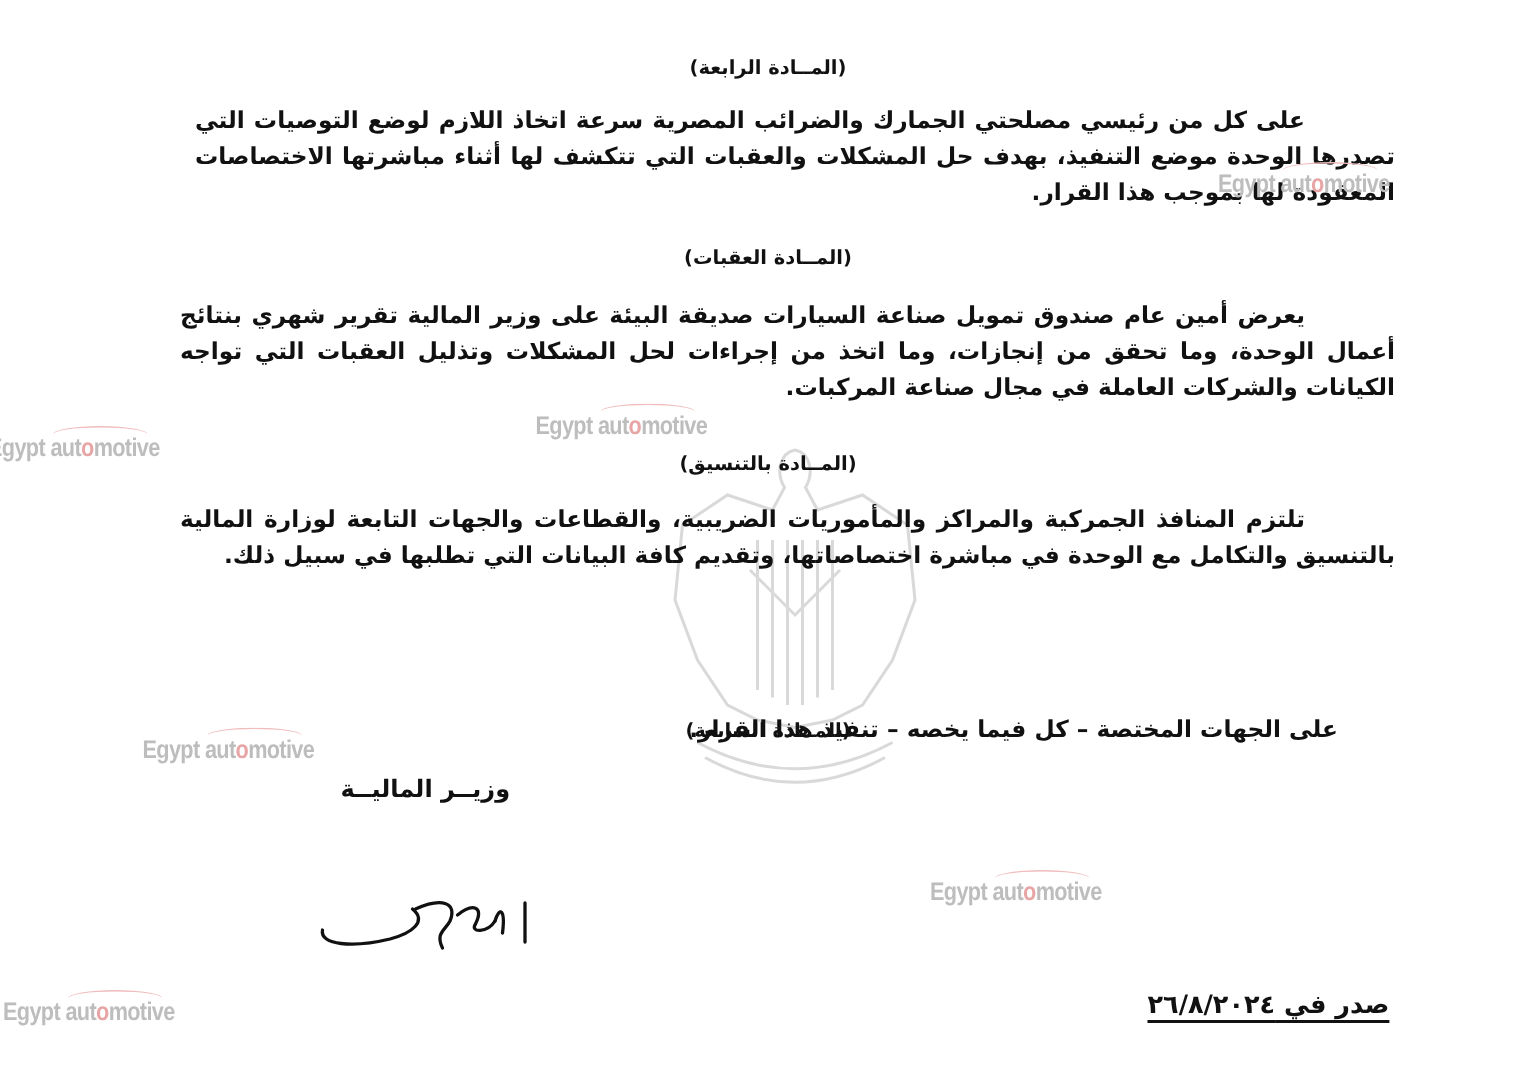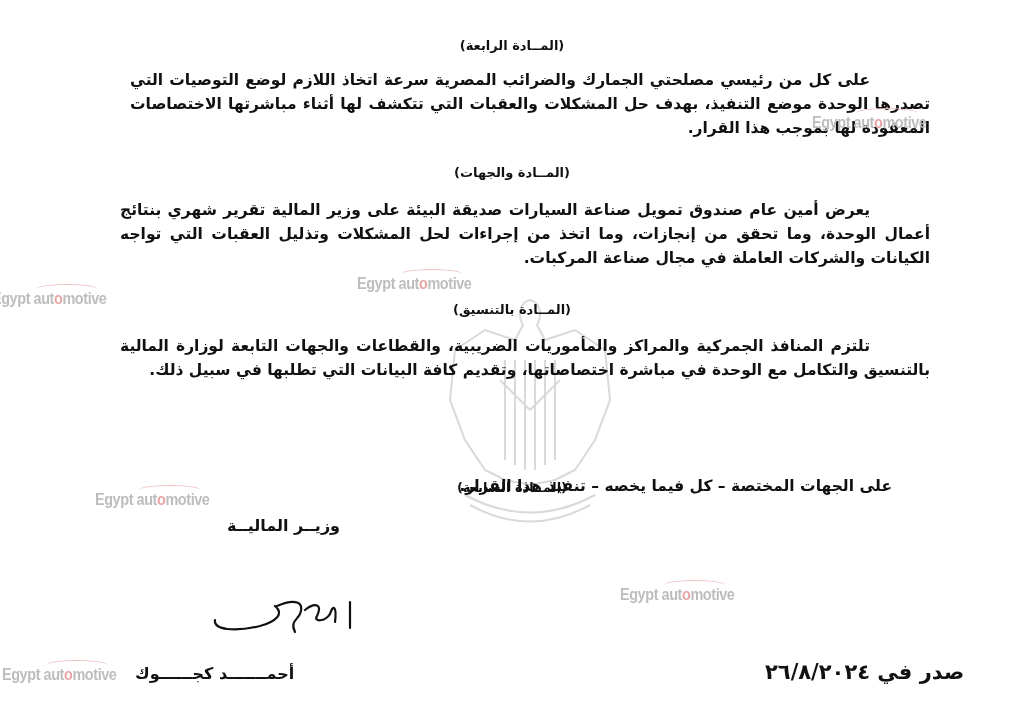--- a/index.html
+++ b/index.html
@@ -34,22 +34,22 @@
     }
     .sig-title {
       position: absolute; left: 195px; top: 516px; direction: rtl;
       font-weight: bold; font-size: 16px; margin-left: 32px;
     }
     .signature { position: absolute; left: 205px; top: 592px; width: 160px; height: 50px; }
     .sig-name {
       position: absolute; left: 135px; top: 664px; direction: rtl; font-weight: bold; font-size: 16px;
     }
     .issued {
-      position: absolute; left: 765px; top: 660px; direction: rtl; font-weight: bold; font-size: 21px;
-      text-decoration-thickness: 2px; text-underline-offset: 5px;
+      position: absolute; left: 765px; top: 660px; direction: rtl; font-weight: bold; font-size: 17px;
+      text-decoration: underline; text-decoration-thickness: 2px; text-underline-offset: 5px;
     }
   </style>
 </head>
 <body>
 
 <div class="page">
 
   <svg class="seal" viewBox="0 0 210 255">
     <g fill="none" stroke="#555" stroke-width="2">
       <path d="M105 20 C95 22 92 35 98 45 L90 60 L60 50 L30 70 L25 120 L40 160 L60 190 L80 200 L105 205 L130 200 L150 190 L170 160 L185 120 L180 70 L150 50 L120 60 L112 45 C118 35 115 22 105 20 Z"></path>
@@ -58,21 +58,21 @@
       <path d="M40 215 Q105 250 170 215"></path>
       <path d="M45 225 Q105 258 165 225"></path>
     </g>
   </svg>
 
   <div class="heading" style="top:38px;">(المــادة الرابعة)</div>
   <div class="para" style="left:130px; top:68px; width:800px;">
     <span class="indent"></span><span>على كل من رئيسي مصلحتي الجمارك والضرائب المصرية سرعة اتخاذ اللازم لوضع التوصيات التي تصدرها الوحدة موضع التنفيذ، بهدف حل المشكلات والعقبات التي تتكشف لها أثناء مباشرتها الاختصاصات المعقودة لها بموجب هذا القرار.</span>
   </div>
 
-  <div class="heading" style="top:165px;">(المــادة والجهات)</div>
+  <div class="heading" style="top:165px;">(المــادة العقبات)</div>
   <div class="para" style="left:120px; top:198px; width:810px;">
     <span class="indent"></span><span>يعرض أمين عام صندوق تمويل صناعة السيارات صديقة البيئة على وزير المالية تقرير شهري بنتائج أعمال الوحدة، وما تحقق من إنجازات، وما اتخذ من إجراءات لحل المشكلات وتذليل العقبات التي تواجه الكيانات والشركات العاملة في مجال صناعة المركبات.</span>
   </div>
 
   <div class="heading" style="top:302px;">(المــادة بالتنسيق)</div>
   <div class="para" style="left:120px; top:334px; width:810px;">
     <span class="indent"></span><span>تلتزم المنافذ الجمركية والمراكز والمأموريات الضريبية، والقطاعات والجهات التابعة لوزارة المالية بالتنسيق والتكامل مع الوحدة في مباشرة اختصاصاتها، وتقديم كافة البيانات التي تطلبها في سبيل ذلك.</span>
   </div>
 
   <div class="heading" style="top:440px;margin-top:40px;">(المــادة السابعة)</div>
@@ -83,21 +83,20 @@
   <svg class="signature" viewBox="0 0 160 50">
     <g fill="none" stroke="#111" stroke-width="2.2" stroke-linecap="round">
       <path d="M10 28 C 8 38, 30 40, 55 34 C 70 30, 80 22, 70 14"></path>
       <path d="M72 14 C 90 6, 100 10, 95 22 C 92 28, 85 30, 90 40"></path>
       <path d="M100 18 C 110 10, 118 12, 112 24 C 108 30, 120 30, 125 22"></path>
       <path d="M125 22 C 128 12, 132 14, 130 30"></path>
       <path d="M145 10 L 145 36"></path>
     </g>
   </svg>
 
-  <div class="sig-name">أحمـــــــد كجــــــوك</div>
 
   <div class="issued">صدر في ٢٦/٨/٢٠٢٤</div>
 
   <div class="watermark" style="left:812px; top:113px;"><span class="arc"></span><span>Egypt aut</span><span class="o">o</span><span>motive</span></div>
   <div class="watermark" style="left:-8px; top:289px;"><span class="arc"></span><span>Egypt aut</span><span class="o">o</span><span>motive</span></div>
   <div class="watermark" style="left:357px; top:274px;"><span class="arc"></span><span>Egypt aut</span><span class="o">o</span><span>motive</span></div>
   <div class="watermark" style="left:95px; top:490px;"><span class="arc"></span><span>Egypt aut</span><span class="o">o</span><span>motive</span></div>
   <div class="watermark" style="left:620px; top:585px;"><span class="arc"></span><span>Egypt aut</span><span class="o">o</span><span>motive</span></div>
   <div class="watermark" style="left:2px; top:665px;"><span class="arc"></span><span>Egypt aut</span><span class="o">o</span><span>motive</span></div>
 

